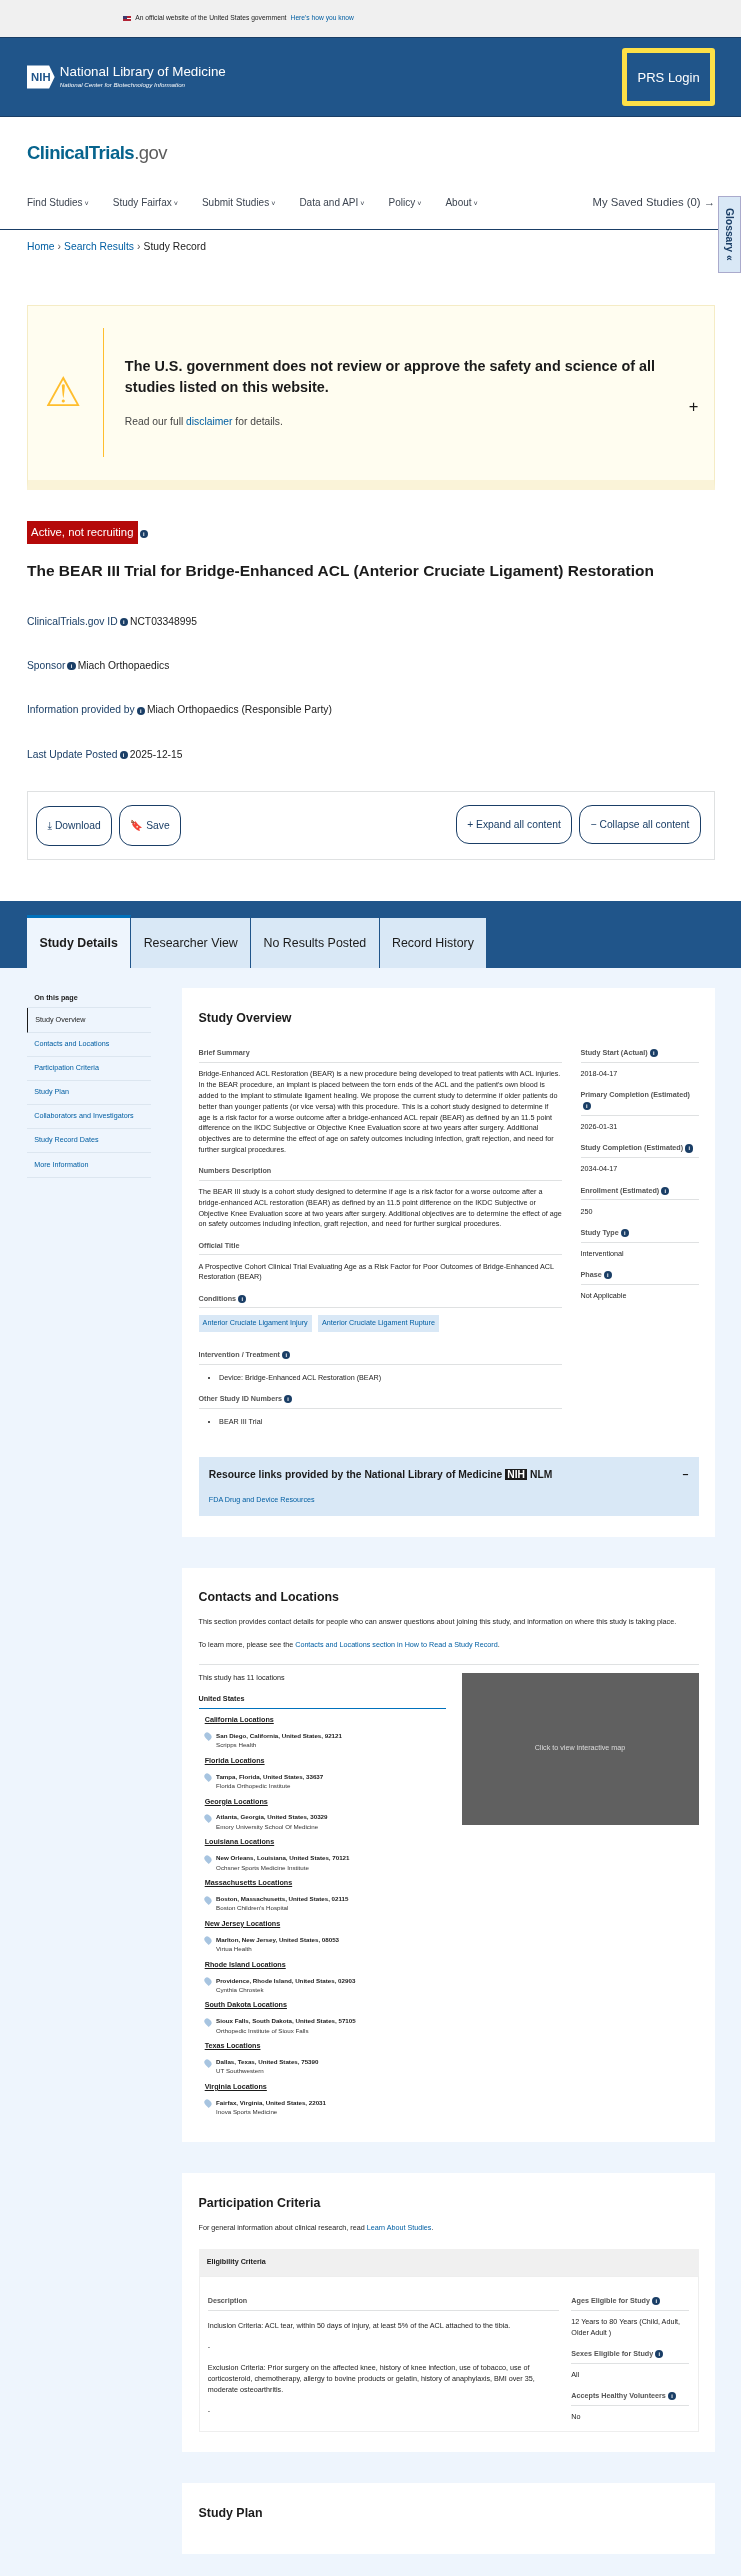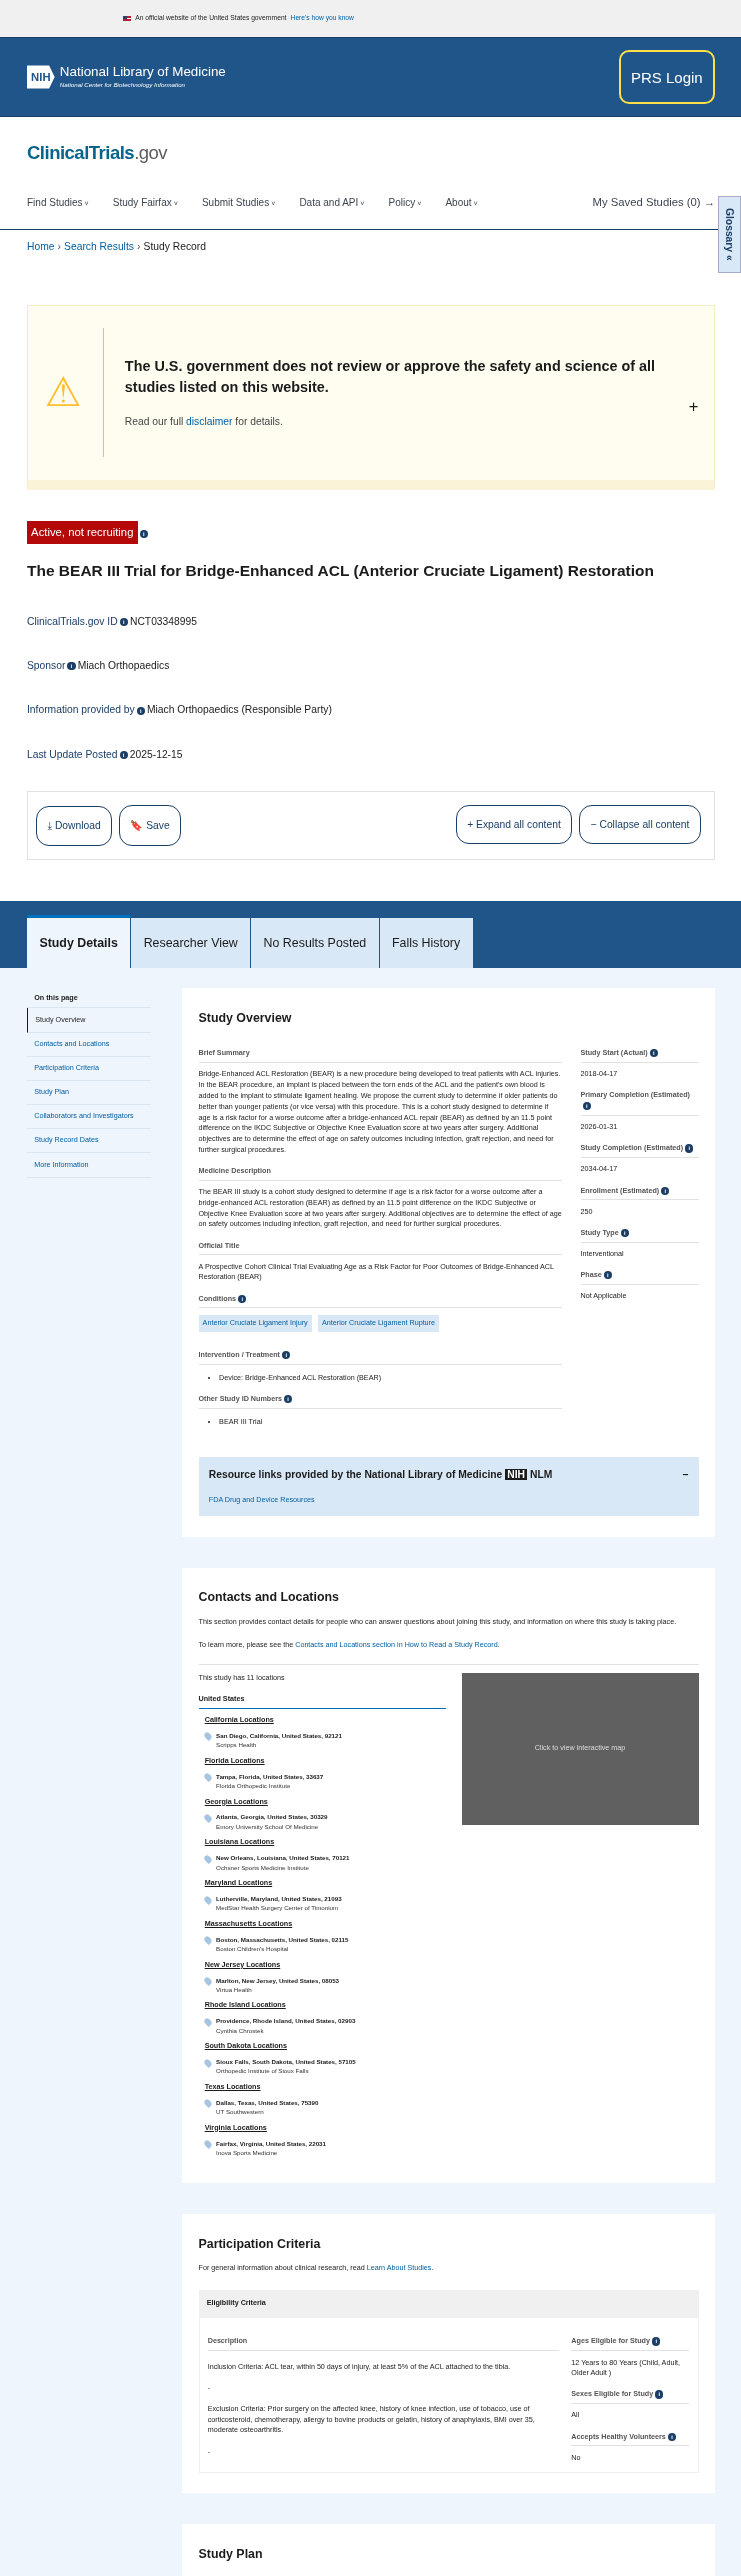--- a/index.html
+++ b/index.html
@@ -6,21 +6,21 @@
 body{width:742px;font-family:"Liberation Sans",sans-serif;color:#1b1b1b;background:#fff;font-size:7.2px;line-height:1.5}
 a{color:#005ea2;}
 .gov-banner{background:#f0f0f0;height:37px;display:flex;align-items:center;padding-left:123px;font-size:6.7px;gap:4.1px}
 .flag{width:8.2px;height:5.7px;background:repeating-linear-gradient(#b22234 0 0.8px,#fff 0.8px 1.5px);position:relative}
 .flag::before{content:"";position:absolute;left:0;top:0;width:3.6px;height:3.1px;background:#3c3b6e}
 .nlm-bar{background:#20558a;height:80px;display:flex;align-items:center;justify-content:space-between;padding:0 27px;border-top:1.5px solid #1a3e66;border-bottom:1.5px solid #1a3e66}
 .nih-logo{display:flex;align-items:center;gap:5.2px;color:#fff}
 .nih-box{background:#fff;color:#20558a;font-weight:bold;font-size:11.3px;padding:3.1px 4.1px;clip-path:polygon(0 0,80% 0,100% 50%,80% 100%,0 100%)}
 .nih-text .t1{font-size:13.4px;line-height:1.1}
 .nih-text .t2{font-size:6.2px;font-style:italic}
-.prs-btn{border:2px solid #fde047;color:#fff;border-radius:10px;padding:16.5px 10.3px;font-size:15px;background:transparent}
+.prs-btn{border:5px solid #fde047;color:#fff;border-radius:3px;padding:16.5px 10.3px;font-size:13px;background:transparent}
 .site-head{padding:21.6px 27px 0;border-bottom:1px solid #1a3e66}
 .ct-logo{font-size:18.5px;font-weight:bold;color:#07648d;letter-spacing:-0.5px}
 .ct-logo span{color:#5c5c5c;font-weight:normal}
 .main-nav{display:flex;justify-content:space-between;align-items:center;height:52px;margin-top:10.3px}
 .main-nav ul{list-style:none;display:flex;gap:24px;font-size:10px;color:#3d4551}
 .main-nav li::after{content:" ˅";font-size:7.2px}
 .saved{font-size:11.3px;color:#3d4551}
 .glossary-tab{position:absolute;right:0;top:196px;width:23px;height:77px;background:#d9e8f6;border:0.5px solid #aac;writing-mode:vertical-rl;display:flex;align-items:center;justify-content:center;font-weight:bold;color:#1a3e66;font-size:10.3px}
 .wrap{padding:0 27px}
 .breadcrumb{padding:9.3px 0;font-size:10.3px}
@@ -137,21 +137,21 @@
       <button class="tb-btn">+ Expand all content</button>
       <button class="tb-btn">− Collapse all content</button>
     </div>
   </div>
 </div>
 
 <div class="tabs-bar">
   <div class="tab active">Study Details</div>
   <div class="tab">Researcher View</div>
   <div class="tab">No Results Posted</div>
-  <div class="tab">Falls History</div>
+  <div class="tab">Record History</div>
 </div>
 
 <div class="page">
   <nav class="toc">
     <h4>On this page</h4>
     <a class="active">Study Overview</a>
     <a>Contacts and Locations</a>
     <a>Participation Criteria</a>
     <a>Study Plan</a>
     <a>Collaborators and Investigators</a>
@@ -160,21 +160,21 @@
   </nav>
 
   <div class="content">
 
     <section class="card">
       <h2>Study Overview</h2>
       <div class="grid2">
         <div class="left">
           <div class="lbl">Brief Summary</div>
           <p>Bridge-Enhanced ACL Restoration (BEAR) is a new procedure being developed to treat patients with ACL injuries. In the BEAR procedure, an implant is placed between the torn ends of the ACL and the patient's own blood is added to the implant to stimulate ligament healing. We propose the current study to determine if older patients do better than younger patients (or vice versa) with this procedure. This is a cohort study designed to determine if age is a risk factor for a worse outcome after a bridge-enhanced ACL repair (BEAR) as defined by an 11.5 point difference on the IKDC Subjective or Objective Knee Evaluation score at two years after surgery. Additional objectives are to determine the effect of age on safety outcomes including infection, graft rejection, and need for further surgical procedures.</p>
-          <div class="lbl">Medicine Description</div>
+          <div class="lbl">Numbers Description</div>
           <p>The BEAR III study is a cohort study designed to determine if age is a risk factor for a worse outcome after a bridge-enhanced ACL restoration (BEAR) as defined by an 11.5 point difference on the IKDC Subjective or Objective Knee Evaluation score at two years after surgery. Additional objectives are to determine the effect of age on safety outcomes including infection, graft rejection, and need for further surgical procedures.</p>
           <div class="lbl">Official Title</div>
           <p>A Prospective Cohort Clinical Trial Evaluating Age as a Risk Factor for Poor Outcomes of Bridge-Enhanced ACL Restoration (BEAR)</p>
           <div class="lbl"><span>Conditions</span><span class="info-i">i</span></div>
           <div class="pills">
             <span>Anterior Cruciate Ligament Injury</span>
             <span>Anterior Cruciate Ligament Rupture</span>
           </div>
           <div class="lbl" style="margin-top:18.5px"><span>Intervention / Treatment</span><span class="info-i">i</span></div>
           <ul class="bul">
@@ -252,30 +252,20 @@
               <div class="state">Louisiana Locations</div>
               <div class="site">
                 <span class="pin"></span>
                 <div>
                   <div class="city">New Orleans, Louisiana, United States, 70121</div>
                   <div class="fac">Ochsner Sports Medicine Institute</div>
                 </div>
               </div>
             </div>
           <div>
-              <div class="state">Maryland Locations</div>
-              <div class="site">
-                <span class="pin"></span>
-                <div>
-                  <div class="city">Lutherville, Maryland, United States, 21093</div>
-                  <div class="fac">MedStar Health Surgery Center of Timonium</div>
-                </div>
-              </div>
-            </div>
-          <div>
               <div class="state">Massachusetts Locations</div>
               <div class="site">
                 <span class="pin"></span>
                 <div>
                   <div class="city">Boston, Massachusetts, United States, 02115</div>
                   <div class="fac">Boston Children's Hospital</div>
                 </div>
               </div>
             </div>
           <div>

